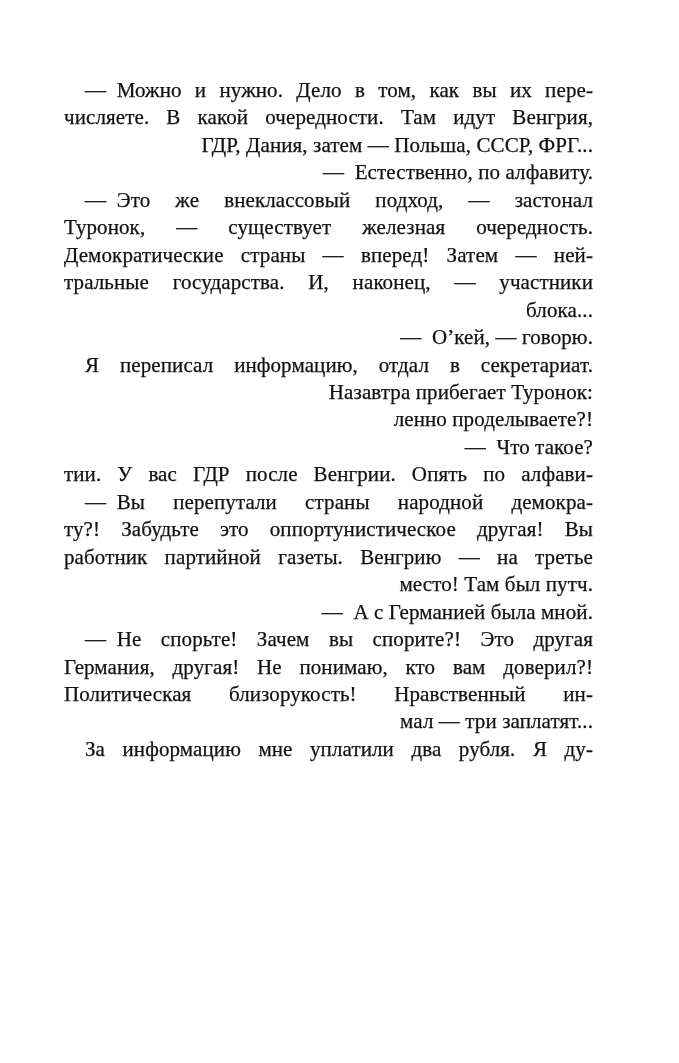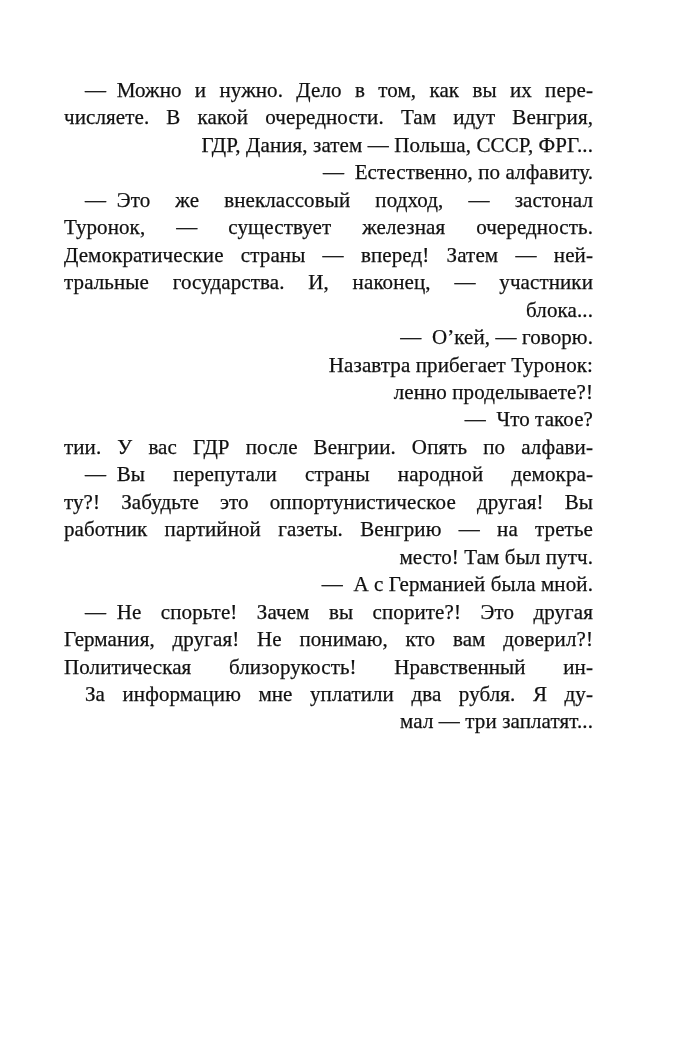--- a/index.html
+++ b/index.html
@@ -45,28 +45,29 @@
     <div class="ln ind jf">— Можно и нужно. Дело в том, как вы их пере-</div>
     <div class="ln jf">числяете. В какой очередности. Там идут Венгрия,</div>
     <div class="ln">ГДР, Дания, затем — Польша, СССР, ФРГ...</div>
     <div class="ln ind">— Естественно, по алфавиту.</div>
     <div class="ln ind jf">— Это же внеклассовый подход, — застонал</div>
     <div class="ln jf">Туронок, — существует железная очередность.</div>
     <div class="ln jf">Демократические страны — вперед! Затем — ней-</div>
     <div class="ln jf">тральные государства. И, наконец, — участники</div>
     <div class="ln">блока...</div>
     <div class="ln ind">— О’кей, — говорю.</div>
+    <div class="ln ind jf">Я переписал информацию, отдал в секретариат.</div>
     <div class="ln">Назавтра прибегает Туронок:</div>
     <div class="ln">ленно проделываете?!</div>
     <div class="ln ind">— Что такое?</div>
     <div class="ln jf">тии. У вас ГДР после Венгрии. Опять по алфави-</div>
     <div class="ln ind jf">— Вы перепутали страны народной демокра-</div>
     <div class="ln jf">ту?! Забудьте это оппортунистическое другая! Вы</div>
     <div class="ln jf">работник партийной газеты. Венгрию — на третье</div>
     <div class="ln">место! Там был путч.</div>
     <div class="ln ind">— А с Германией была мной.</div>
     <div class="ln ind jf">— Не спорьте! Зачем вы спорите?! Это другая</div>
     <div class="ln jf">Германия, другая! Не понимаю, кто вам доверил?!</div>
     <div class="ln jf">Политическая близорукость! Нравственный ин-</div>
+    <div class="ln">мал — три заплатят...</div>
     <div class="ln ind jf">За информацию мне уплатили два рубля. Я ду-</div>
-    <div class="ln">мал — три заплатят...</div>
   </div>
 </div>
 
 </body></html>

